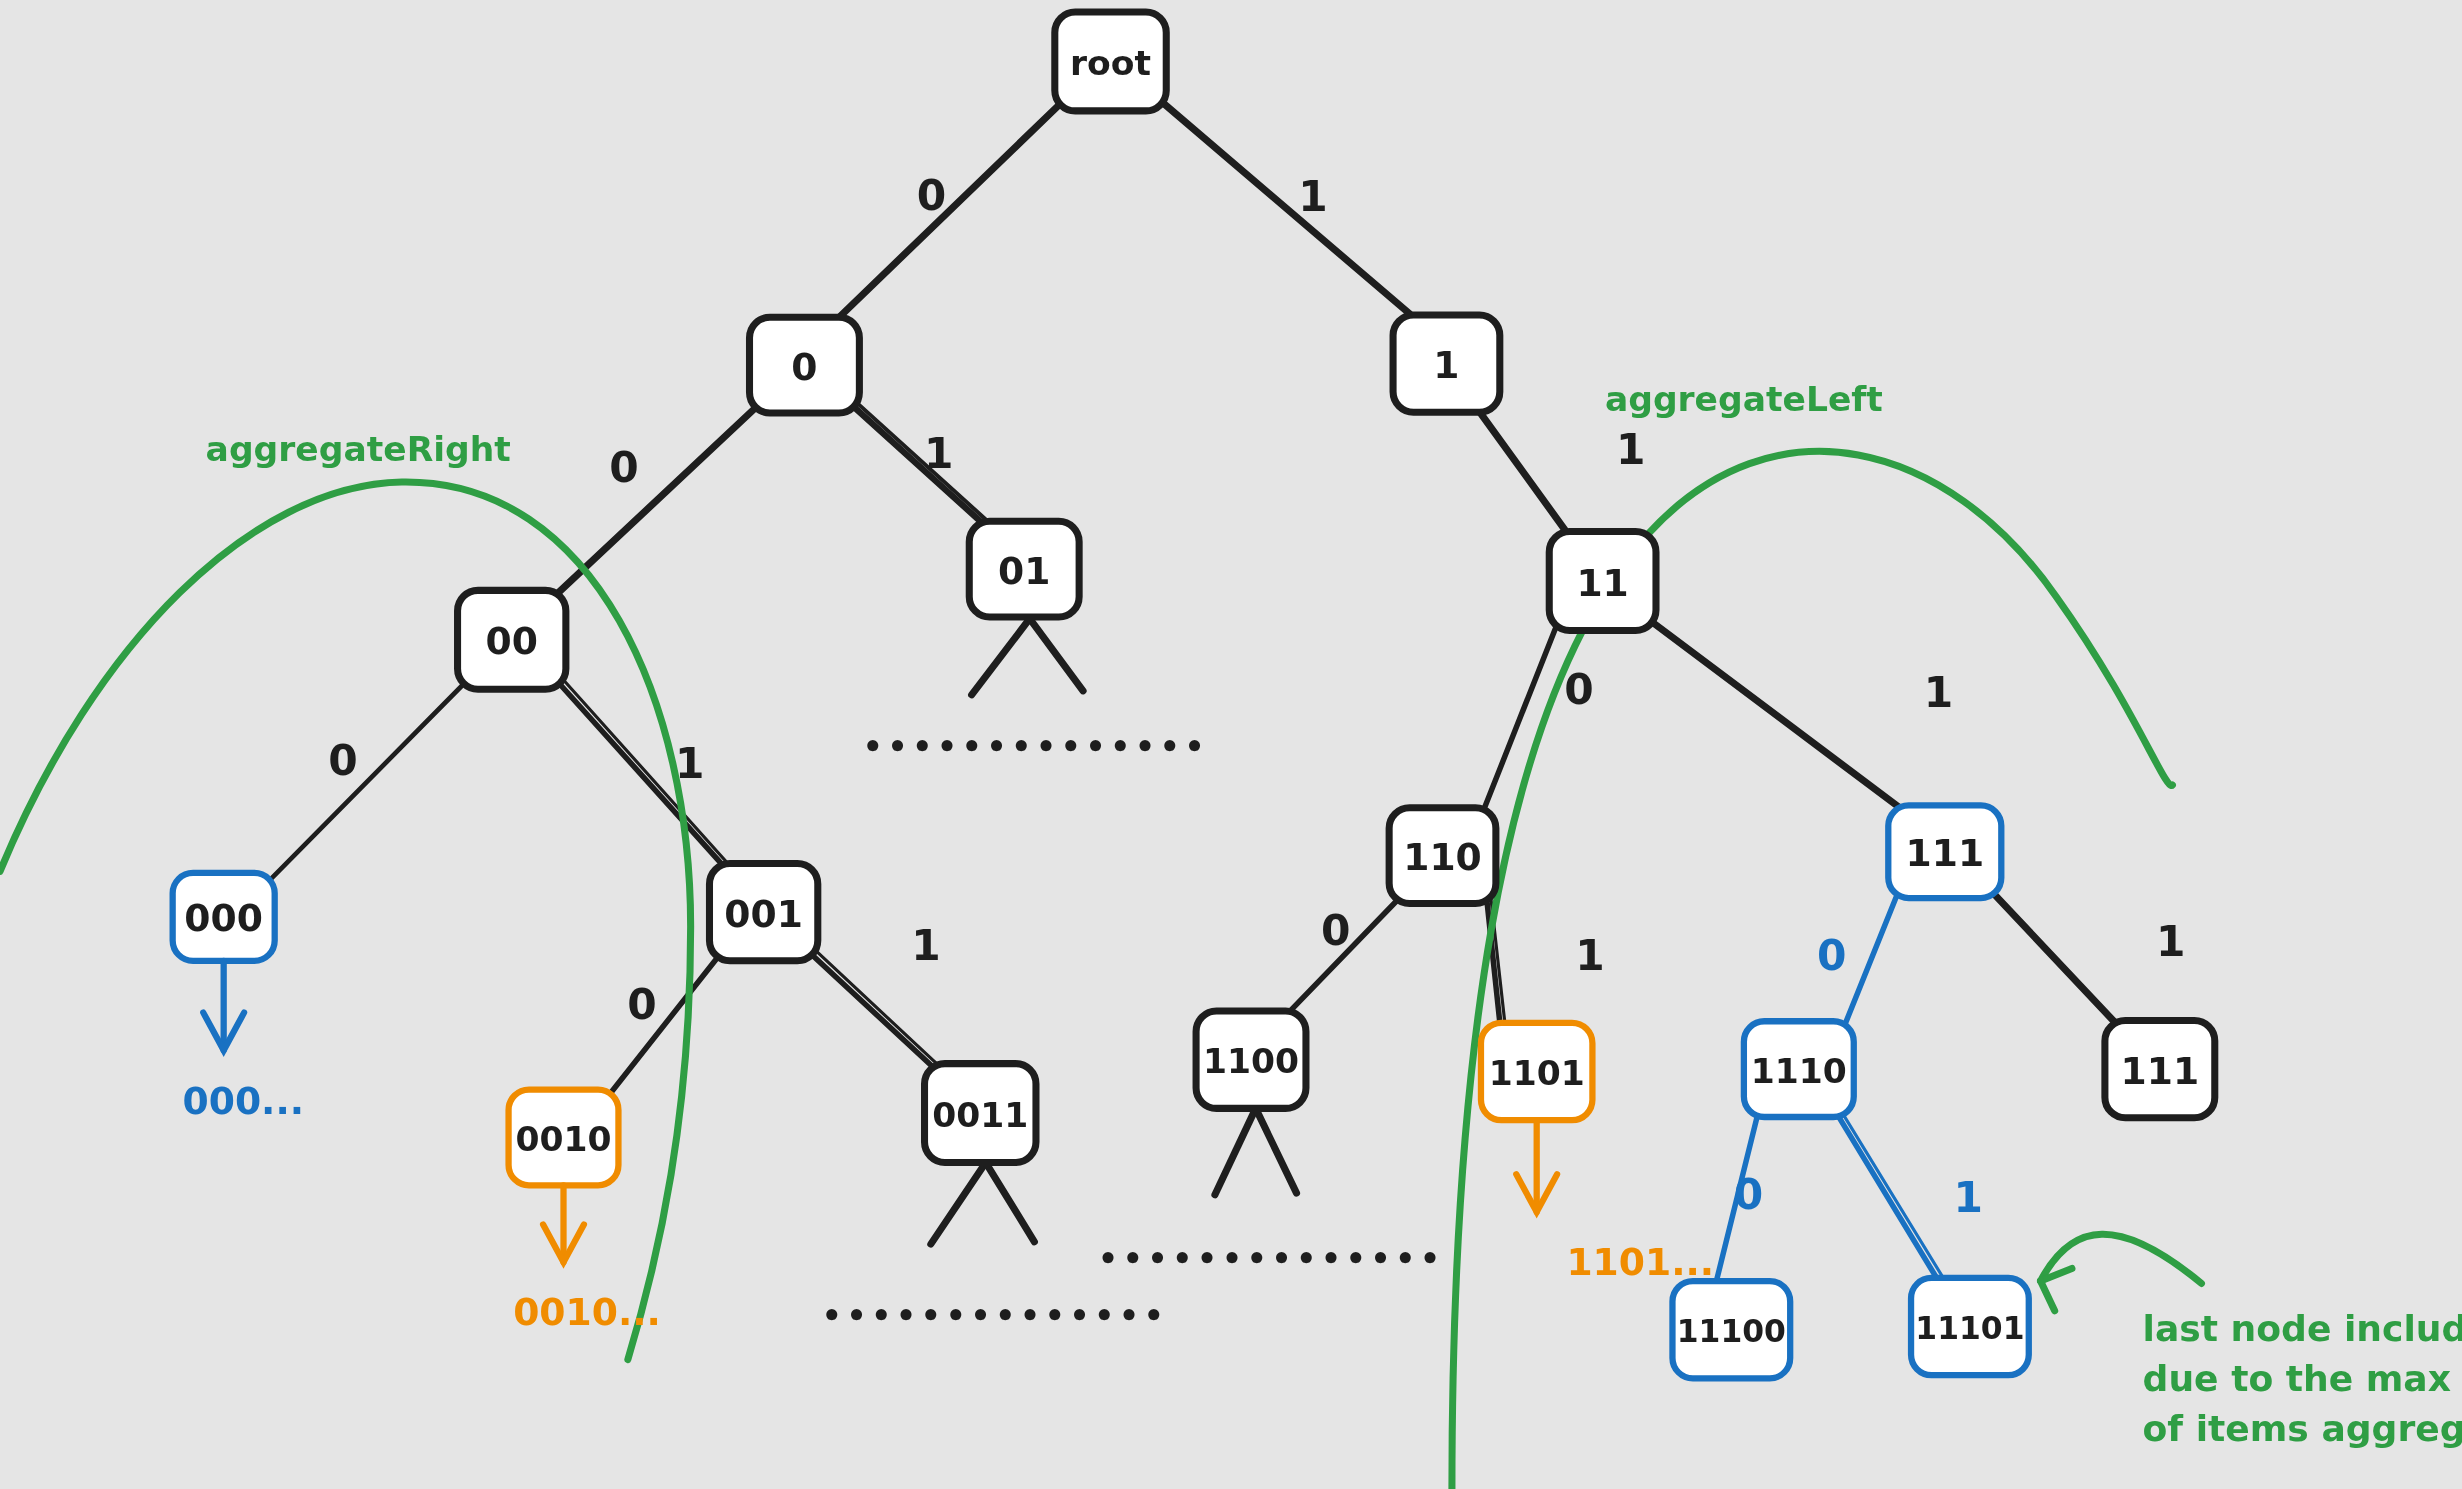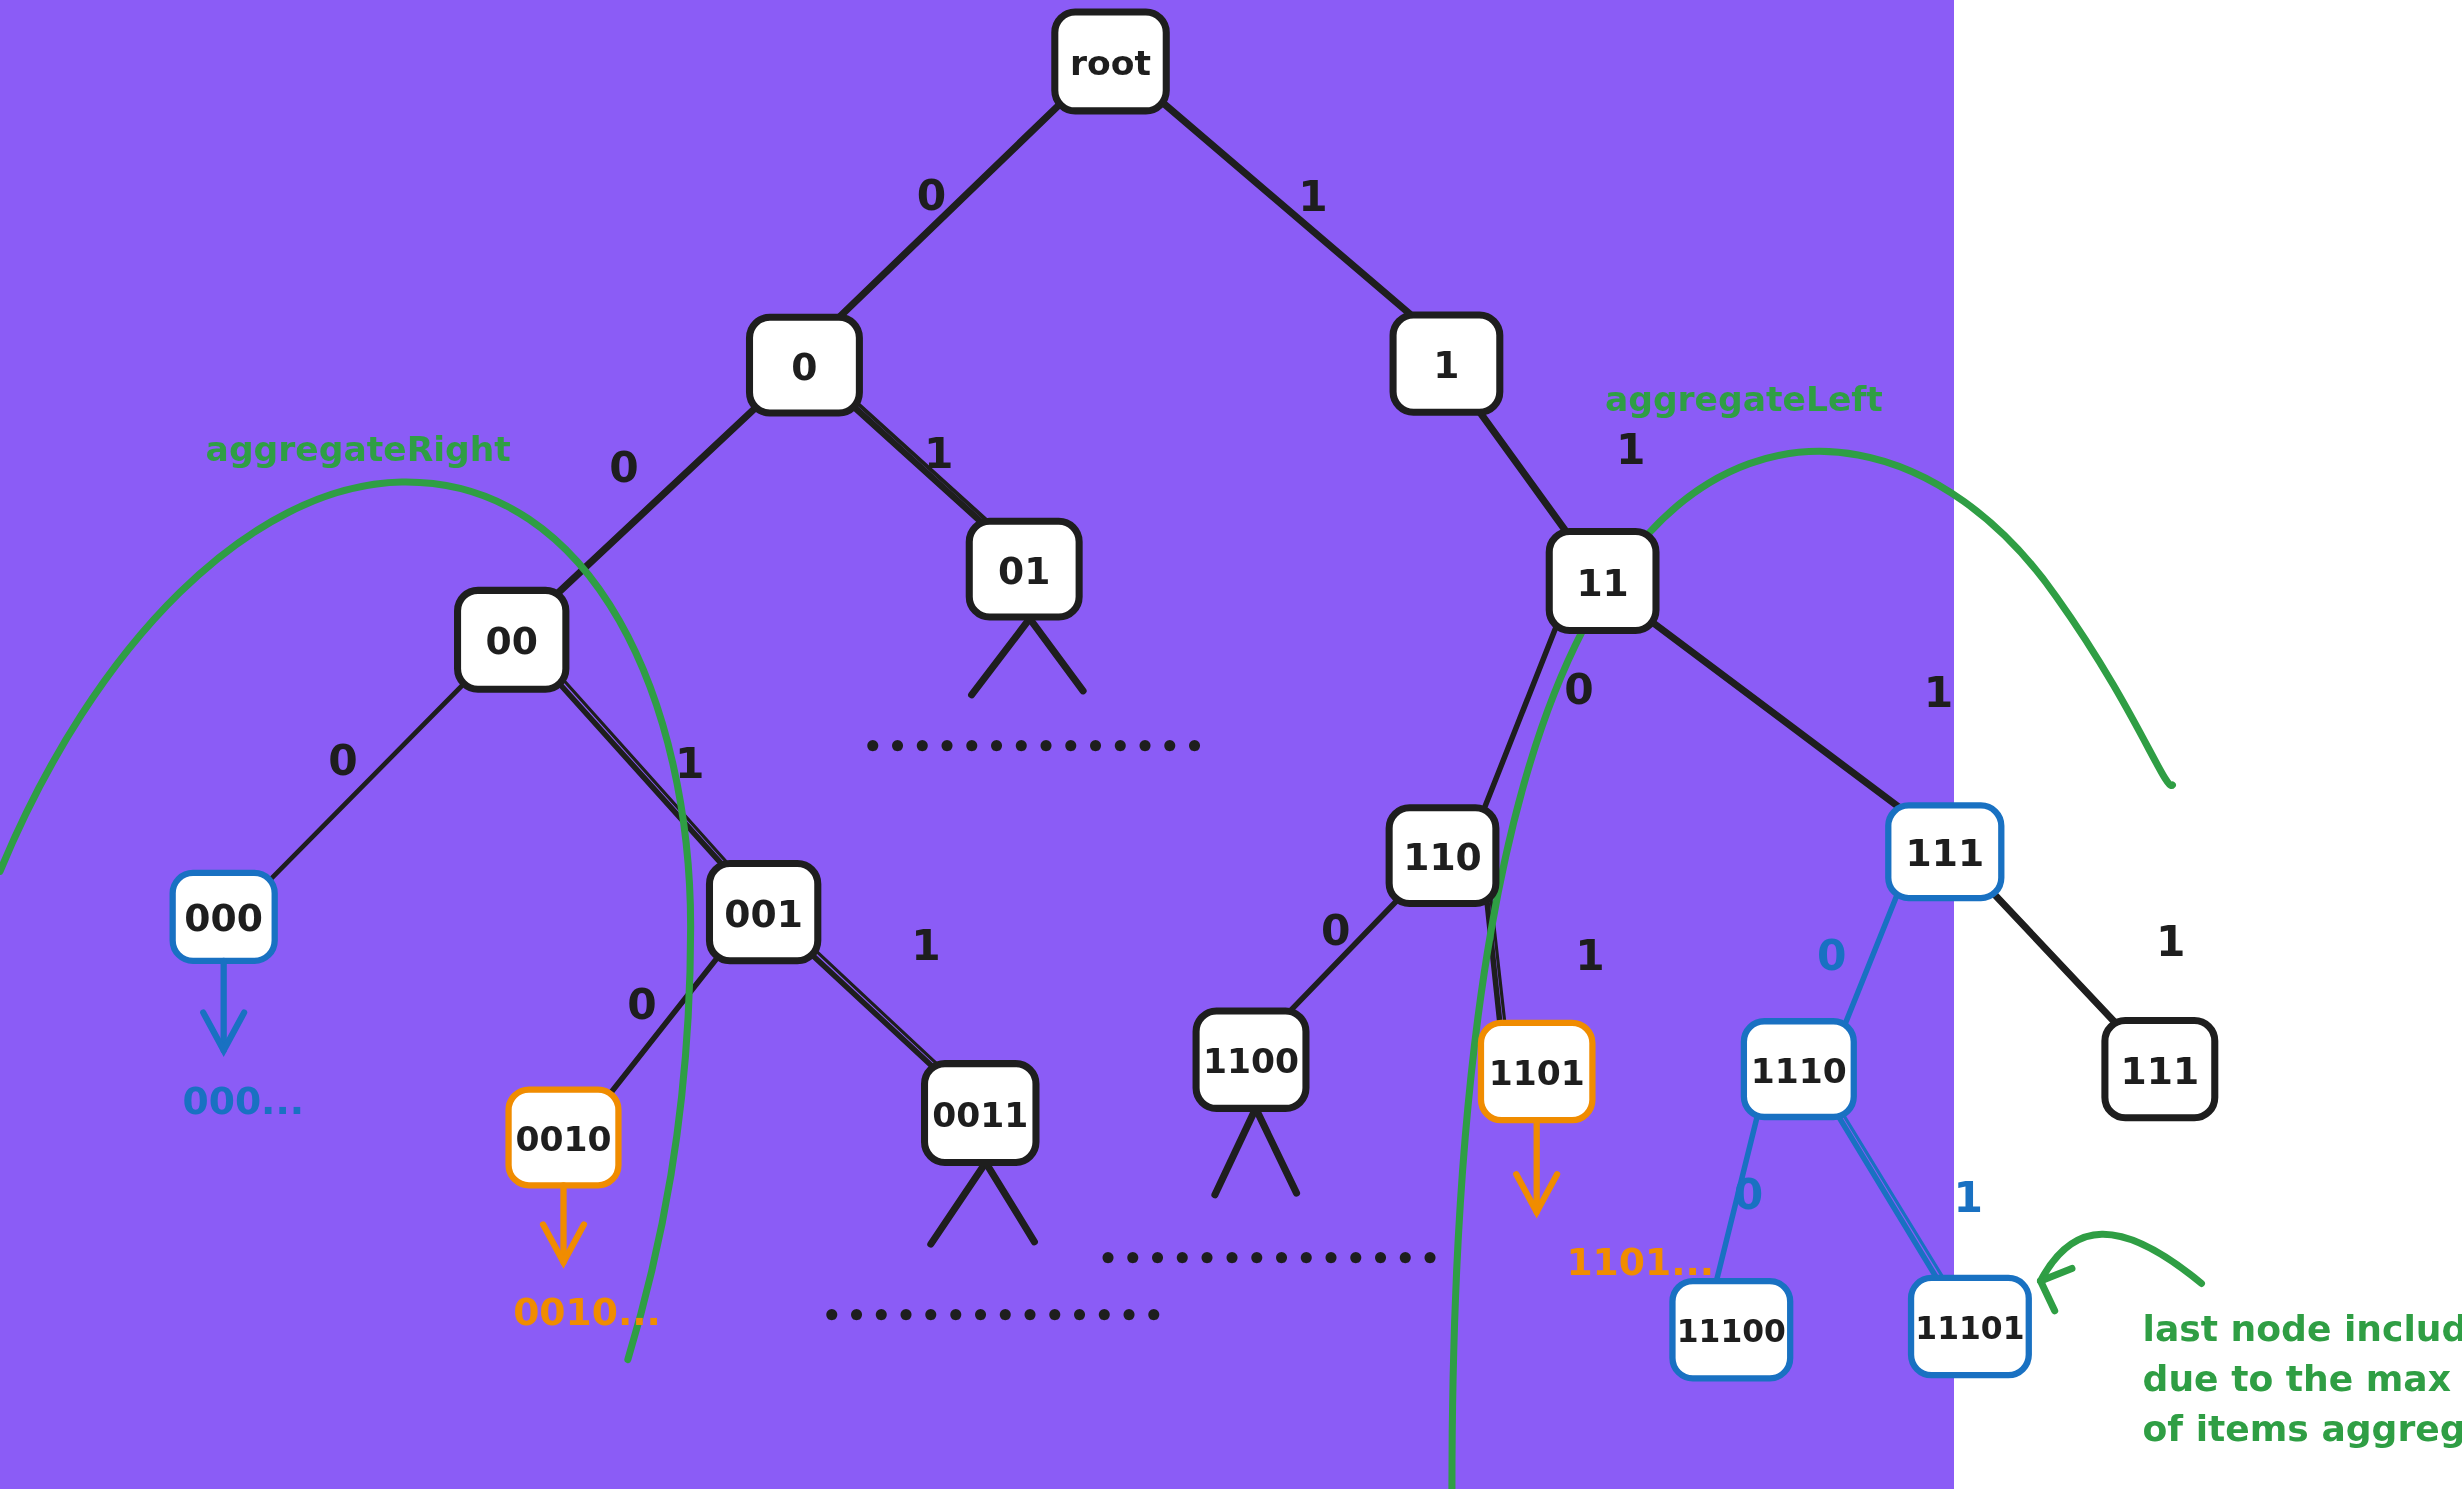--- a/index.html
+++ b/index.html
@@ -1,17 +1,17 @@
 <!DOCTYPE html>
 <html style="font-size:12.6px"><head>
 <meta charset="utf-8">
 <style>
   html,body{margin:0;padding:0;background:#ffffff;}
   body{width:2462px;height:1490px;overflow:hidden;font-family:"DejaVu Sans",sans-serif;}
-  #stage{position:relative;width:1954px;height:1490px;background:#8b5cf6;}
+  #stage{position:relative;width:2462px;height:1490px;background:#e5e5e5;}
   svg#canvas{position:absolute;left:0;top:0;width:2462px;height:1490px;}
   .nodelabel{font-family:"DejaVu Sans",sans-serif;font-weight:700;text-anchor:middle;dominant-baseline:central;fill:#1e1e1e;}
   .edgelabel{font-family:"DejaVu Sans",sans-serif;font-weight:700;text-anchor:middle;dominant-baseline:central;fill:#1e1e1e;font-size:54px;}
   .edgelabel.blue{fill:#1971c2;}
   .annot{font-family:"DejaVu Sans",sans-serif;font-weight:700;fill:#2f9e44;dominant-baseline:central;}
   .leaf-text{font-family:"DejaVu Sans",sans-serif;font-weight:700;dominant-baseline:central;text-anchor:middle;}
   .box{fill:#ffffff;}
 </style>
 </head>
 <body>

